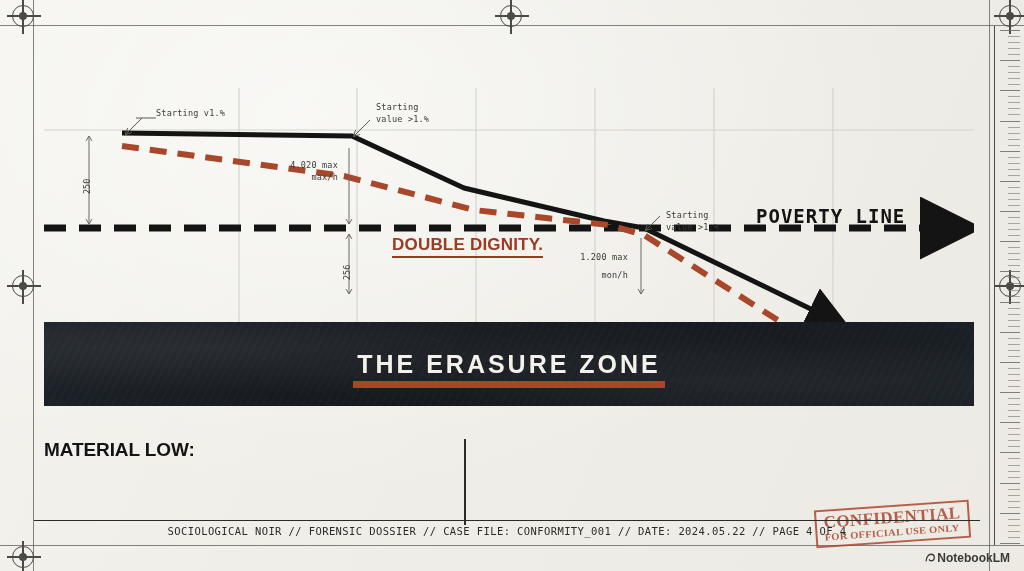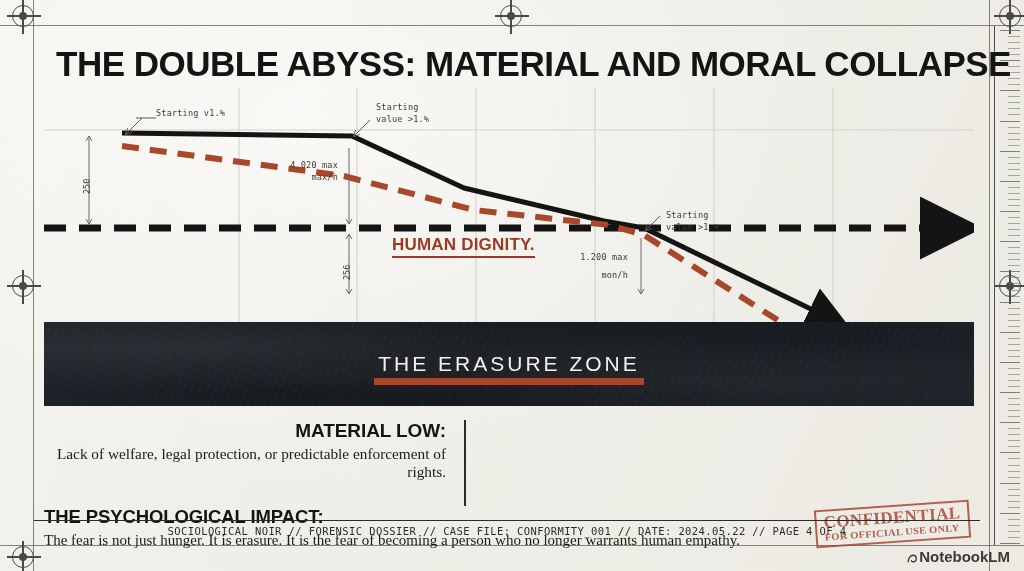--- a/index.html
+++ b/index.html
@@ -64,44 +64,44 @@
     background:
       radial-gradient(ellipse at 18% 30%, rgba(255,255,255,.07), rgba(0,0,0,0) 55%),
       radial-gradient(ellipse at 72% 70%, rgba(255,255,255,.05), rgba(0,0,0,0) 50%),
       linear-gradient(100deg,#1c2127 0%,#13171c 45%,#1a1f25 100%);
     display:flex;align-items:center;justify-content:center;overflow:hidden;
   }
   .erasure .grain{position:absolute;inset:0;opacity:.3;
     background:repeating-linear-gradient(118deg,rgba(255,255,255,.05) 0 2px,rgba(0,0,0,0) 2px 7px),
                repeating-linear-gradient(22deg,rgba(255,255,255,.035) 0 1px,rgba(0,0,0,0) 1px 9px);}
   .erasure-txt{
-    position:relative;color:#f3f1ea;font-weight:normal;font-size:21px;letter-spacing:3px;
+    position:relative;color:#f3f1ea;font-weight:bold;font-size:25px;letter-spacing:3px;
     font-family:"Liberation Sans",sans-serif;
   }
   .erasure-txt:after{content:"";position:absolute;left:-4px;right:-4px;bottom:-9px;height:7px;
     background:#b4492b;opacity:.92;}
   
-  .cols{position:absolute;left:10px;right:6px;top:394px;height:86px;display:flex;text-align:right;}
+  .cols{position:absolute;left:10px;right:6px;top:413px;height:86px;display:flex;}
   .col{flex:1;padding-right:18px;}
   .col.right{border-left:2px solid #2b2b28;padding-left:20px;flex:0 0 470px;}
   .h2{font-size:19px;font-weight:bold;color:#141414;margin:0 0 3px 0;letter-spacing:-.1px;}
   .body{font-family:"Liberation Serif",serif;font-size:15.3px;color:#1b1b18;line-height:1.2;}
   .impact{position:absolute;left:10px;right:6px;top:480px;}
   .impact .h2{font-size:18.5px;}
   .impact .body{font-size:15px;}
   
   .stamp{
     position:absolute;right:54px;bottom:28px;transform:rotate(-4deg);
     border:2px solid #a8402a;padding:2px 7px 3px 7px;color:#a8402a;opacity:.82;
   }
   .stamp .s1{font-family:"Liberation Serif",serif;font-weight:bold;font-size:17px;letter-spacing:.4px;line-height:1;}
   .stamp .s2{font-family:"Liberation Serif",serif;font-weight:bold;font-size:10.5px;letter-spacing:.2px;
     margin-top:1px;transform:scaleY(.92);}
-  .nblm{position:absolute;right:14px;bottom:6px;display:flex;align-items:flex-end;
-    color:#3a3a36;font-size:15px;font-weight:bold;}
+  .nblm{position:absolute;right:14px;bottom:6px;display:flex;align-items:flex-start;
+    color:#3a3a36;font-size:12px;font-weight:bold;}
   
   .footbar{position:absolute;left:34px;right:44px;bottom:26px;height:24px;border-top:1.6px solid #2b2b28;}
   .footer-txt{
     position:absolute;left:0;right:0;top:4px;text-align:center;
     font-family:"DejaVu Sans Mono",monospace;font-size:10.5px;color:#2b2b28;letter-spacing:.4px;
   }
 </style>
 </head>
 <body>
 
@@ -216,21 +216,20 @@
       <div class="tick" style="top: 486.791px; width: 20px; opacity: 0.85;"></div>
       <div class="tick" style="top: 492.826px; width: 12px; opacity: 0.55;"></div>
       <div class="tick" style="top: 498.86px; width: 12px; opacity: 0.55;"></div>
       <div class="tick" style="top: 504.895px; width: 12px; opacity: 0.55;"></div>
       <div class="tick" style="top: 510.93px; width: 12px; opacity: 0.55;"></div>
       <div class="tick" style="top: 516.965px; width: 20px; opacity: 0.85;"></div>
   </div>
 
   <div class="sheet">
 
-    <div class="title"><span>THE </span><span class="hl">DOUBLE ABYSS</span><span>: MATERIAL AND MORAL COLLAPSE</span></div>
 
     <div class="chart">
       <svg viewBox="0 0 930 250" preserveAspectRatio="none">
         <defs>
           <marker id="arrB" markerWidth="9" markerHeight="9" refX="2" refY="4.5" orient="auto">
             <path d="M0,0 L9,4.5 L0,9 z" fill="#141414"></path>
           </marker>
           <marker id="arrR" markerWidth="9" markerHeight="9" refX="2" refY="4.5" orient="auto">
             <path d="M0,0 L9,4.5 L0,9 z" fill="#a8472a"></path>
           </marker>
@@ -281,41 +280,37 @@
       <div class="lbl" style="left:622px;top:134px;">value &gt;1.%</div>
 
       <div class="lbl r" style="left:222px;top:72px;width:72px;">4.020 max</div>
       <div class="lbl r" style="left:222px;top:84px;width:72px;">max/h</div>
       <div class="lbl r" style="left:512px;top:164px;width:72px;">1.200 max</div>
       <div class="lbl r" style="left:512px;top:182px;width:72px;">mon/h</div>
 
       <div class="vlbl" style="left:38px;top:106px;">250</div>
       <div class="vlbl" style="left:298px;top:192px;">256</div>
 
-      <div class="big" style="left:348px;top:147px;"><span class="dignity">HUMAN DIGNITY.</span></div>
+      <div class="big" style="left:348px;top:147px;"><span class="dignity">DOUBLE DIGNITY.</span></div>
+      <div class="big mono" style="left:712px;top:117px;">POVERTY LINE</div>
     </div>
 
     <div class="erasure">
       <div class="grain"></div>
       <div class="erasure-txt">THE ERASURE ZONE</div>
     </div>
 
     <div class="cols">
       <div class="col">
         <div class="h2">MATERIAL LOW:</div>
-        <div class="body">Lack of welfare, legal protection, or predictable enforcement of rights.</div>
       </div>
       <div class="col right">
       </div>
     </div>
 
-    <div class="impact">
-      <div class="h2">THE PSYCHOLOGICAL IMPACT:</div>
-      <div class="body">The fear is not just hunger. It is erasure. It is the fear of becoming a person who no longer warrants human empathy.</div>
-    </div>
   </div>
 
   <div class="stamp">
     <div class="s1">CONFIDENTIAL</div>
     <div class="s2">FOR OFFICIAL USE ONLY</div>
   </div>
 
   <div class="nblm">
     <svg width="13" height="13" viewBox="0 0 24 24">
       <path d="M4 18c0-6 4-12 9-12 4 0 6 3 6 6 0 4-3 6-6 6-2 0-3-1-3-2" fill="none" stroke="#3a3a36" stroke-width="2.4" stroke-linecap="round"></path>

